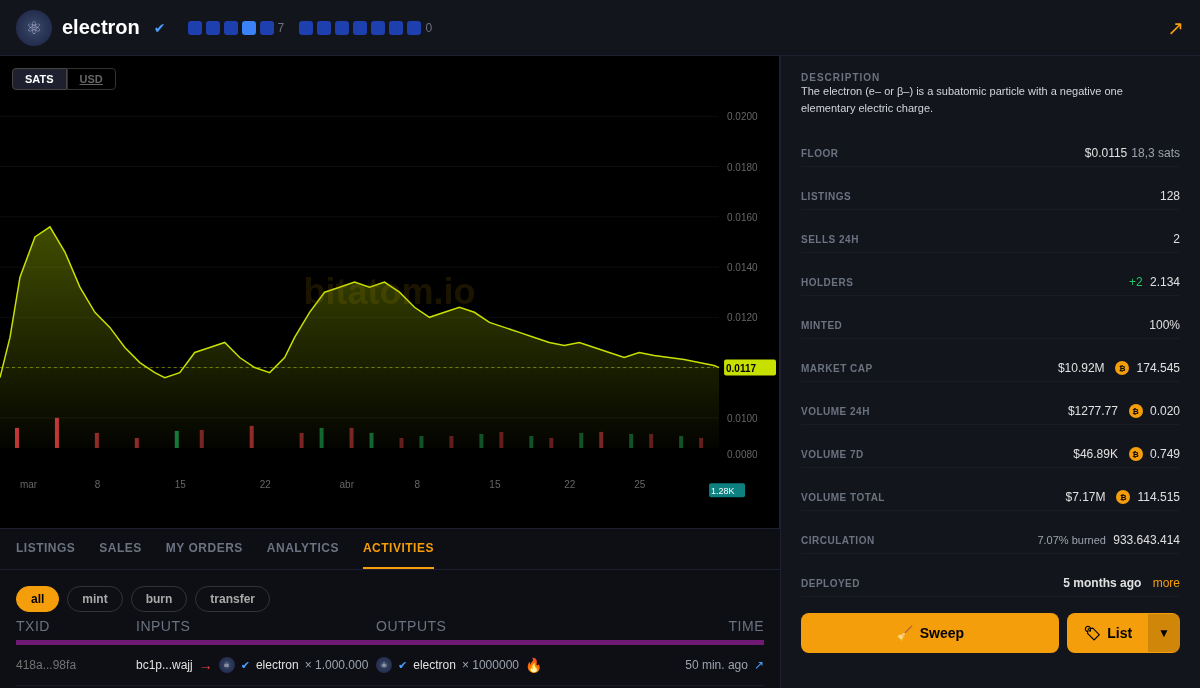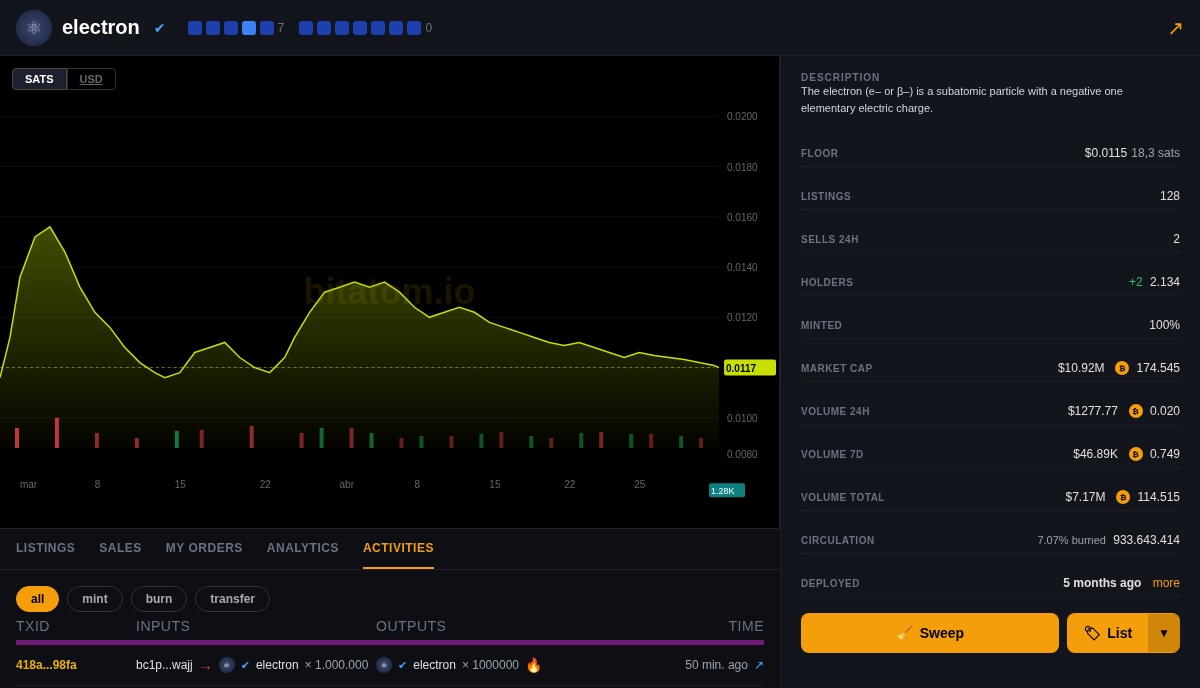--- a/index.html
+++ b/index.html
@@ -200,23 +200,22 @@
       letter-spacing: 0.5px;
     }
     .table-row {
       display: grid;
       grid-template-columns: 120px 240px 1fr 140px;
       padding: 12px 0;
       border-bottom: 1px solid #1a1c25;
       align-items: center;
     }
     .txid {
-      color: #eab308;
-      font-size: 12px;
-      font-weight: bold;
+      color: #737373;
+      font-size: 12px;
     }
     .cell {
       display: flex;
       align-items: center;
       gap: 6px;
       font-size: 12px;
     }
     .arrow-icon {
       color: #ef4444;
       font-size: 14px;

